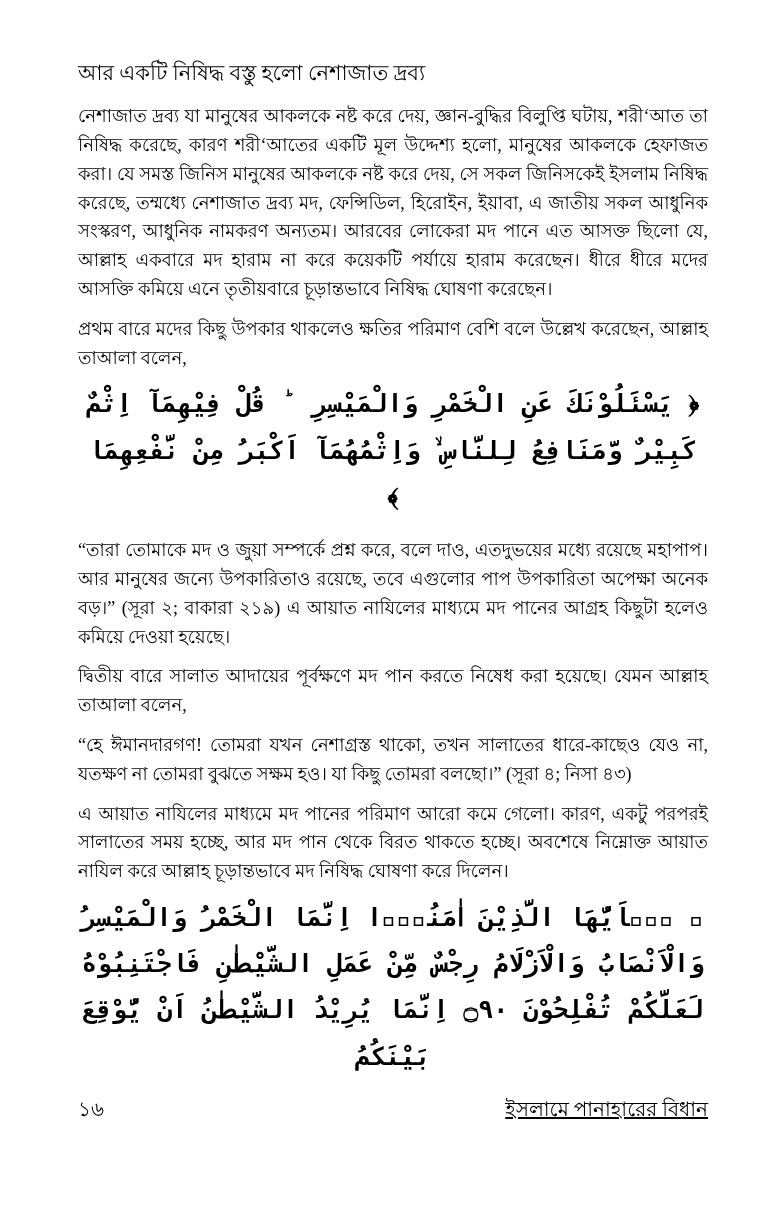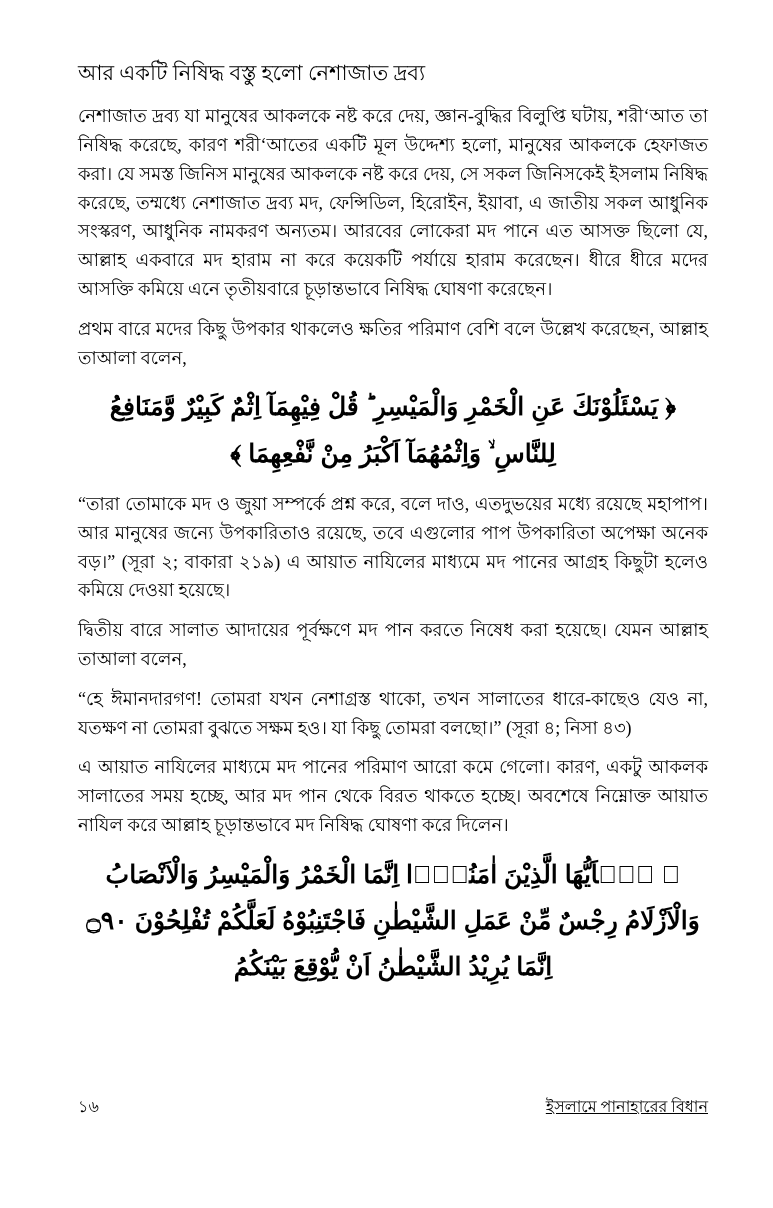--- a/index.html
+++ b/index.html
@@ -31,37 +31,37 @@
   p.bn {
     font-size: 18px;
     line-height: 1.6;
     text-align: justify;
     margin: 0 0 11px 0;
   }
   .verse {
     direction: rtl;
     unicode-bidi: embed;
     text-align: center;
-    font-family: Liberation Sans, sans-serif;
+    font-family: Liberation Mono, monospace;
     font-weight: bold;
     color: #000000;
     margin: 8px 0 14px 0;
     line-height: 1.85;
   }
   .v-large { font-size: 25px; }
   .v-small { font-size: 21px; }
   .footer {
     position: absolute;
     top: 1094px;
     left: 78px;
     width: 630px;
     display: flex;
     justify-content: space-between;
     align-items: baseline;
-    font-size: 16px;
+    font-size: 20px;
   }
   .footer .pageno { text-align: left; }
   .footer .running-title { text-align: right; text-decoration: underline; }
 </style>
 </head>
 <body>
 
 <div class="page">
 
   <h1 class="heading">আর একটি নিষিদ্ধ বস্তু হলো নেশাজাত দ্রব্য</h1>
@@ -72,21 +72,21 @@
 
   <div class="verse v-large" lang="ar" dir="rtl">﴿ يَسْئَلُوْنَكَ عَنِ الْخَمْرِ وَالْمَيْسِرِ ؕ قُلْ فِيْهِمَآ اِثْمٌ كَبِيْرٌ وَّمَنَافِعُ لِلنَّاسِ ۙ وَاِثْمُهُمَآ اَكْبَرُ مِنْ نَّفْعِهِمَا ﴾</div>
 
   <p class="bn">“তারা তোমাকে মদ ও জুয়া সম্পর্কে প্রশ্ন করে, বলে দাও, এতদুভয়ের মধ্যে রয়েছে মহাপাপ। আর মানুষের জন্যে উপকারিতাও রয়েছে, তবে এগুলোর পাপ উপকারিতা অপেক্ষা অনেক বড়।” (সূরা ২; বাকারা ২১৯) এ আয়াত নাযিলের মাধ্যমে মদ পানের আগ্রহ কিছুটা হলেও কমিয়ে দেওয়া হয়েছে।</p>
 
   <p class="bn">দ্বিতীয় বারে সালাত আদায়ের পূর্বক্ষণে মদ পান করতে নিষেধ করা হয়েছে। যেমন আল্লাহ তাআলা বলেন,</p>
 
 
   <p class="bn">“হে ঈমানদারগণ! তোমরা যখন নেশাগ্রস্ত থাকো, তখন সালাতের ধারে-কাছেও যেও না, যতক্ষণ না তোমরা বুঝতে সক্ষম হও। যা কিছু তোমরা বলছো।” (সূরা ৪; নিসা ৪৩)</p>
 
-  <p class="bn">এ আয়াত নাযিলের মাধ্যমে মদ পানের পরিমাণ আরো কমে গেলো। কারণ, একটু আকলক সালাতের সময় হচ্ছে, আর মদ পান থেকে বিরত থাকতে হচ্ছে। অবশেষে নিম্নোক্ত আয়াত নাযিল করে আল্লাহ চূড়ান্তভাবে মদ নিষিদ্ধ ঘোষণা করে দিলেন।</p>
+  <p class="bn">এ আয়াত নাযিলের মাধ্যমে মদ পানের পরিমাণ আরো কমে গেলো। কারণ, একটু পরপরই সালাতের সময় হচ্ছে, আর মদ পান থেকে বিরত থাকতে হচ্ছে। অবশেষে নিম্নোক্ত আয়াত নাযিল করে আল্লাহ চূড়ান্তভাবে মদ নিষিদ্ধ ঘোষণা করে দিলেন।</p>
 
   <div class="verse v-large" lang="ar" dir="rtl">﴿ يٰۤاَيُّهَا الَّذِيْنَ اٰمَنُوْۤا اِنَّمَا الْخَمْرُ وَالْمَيْسِرُ وَالْاَنْصَابُ وَالْاَزْلَامُ رِجْسٌ مِّنْ عَمَلِ الشَّيْطٰنِ فَاجْتَنِبُوْهُ لَعَلَّكُمْ تُفْلِحُوْنَ ۝٩٠ اِنَّمَا يُرِيْدُ الشَّيْطٰنُ اَنْ يُّوْقِعَ بَيْنَكُمُ</div>
 
 </div>
 
 <div class="footer">
   <span class="pageno">১৬</span>
   <span class="running-title">ইসলামে পানাহারের বিধান</span>
 </div>
 

